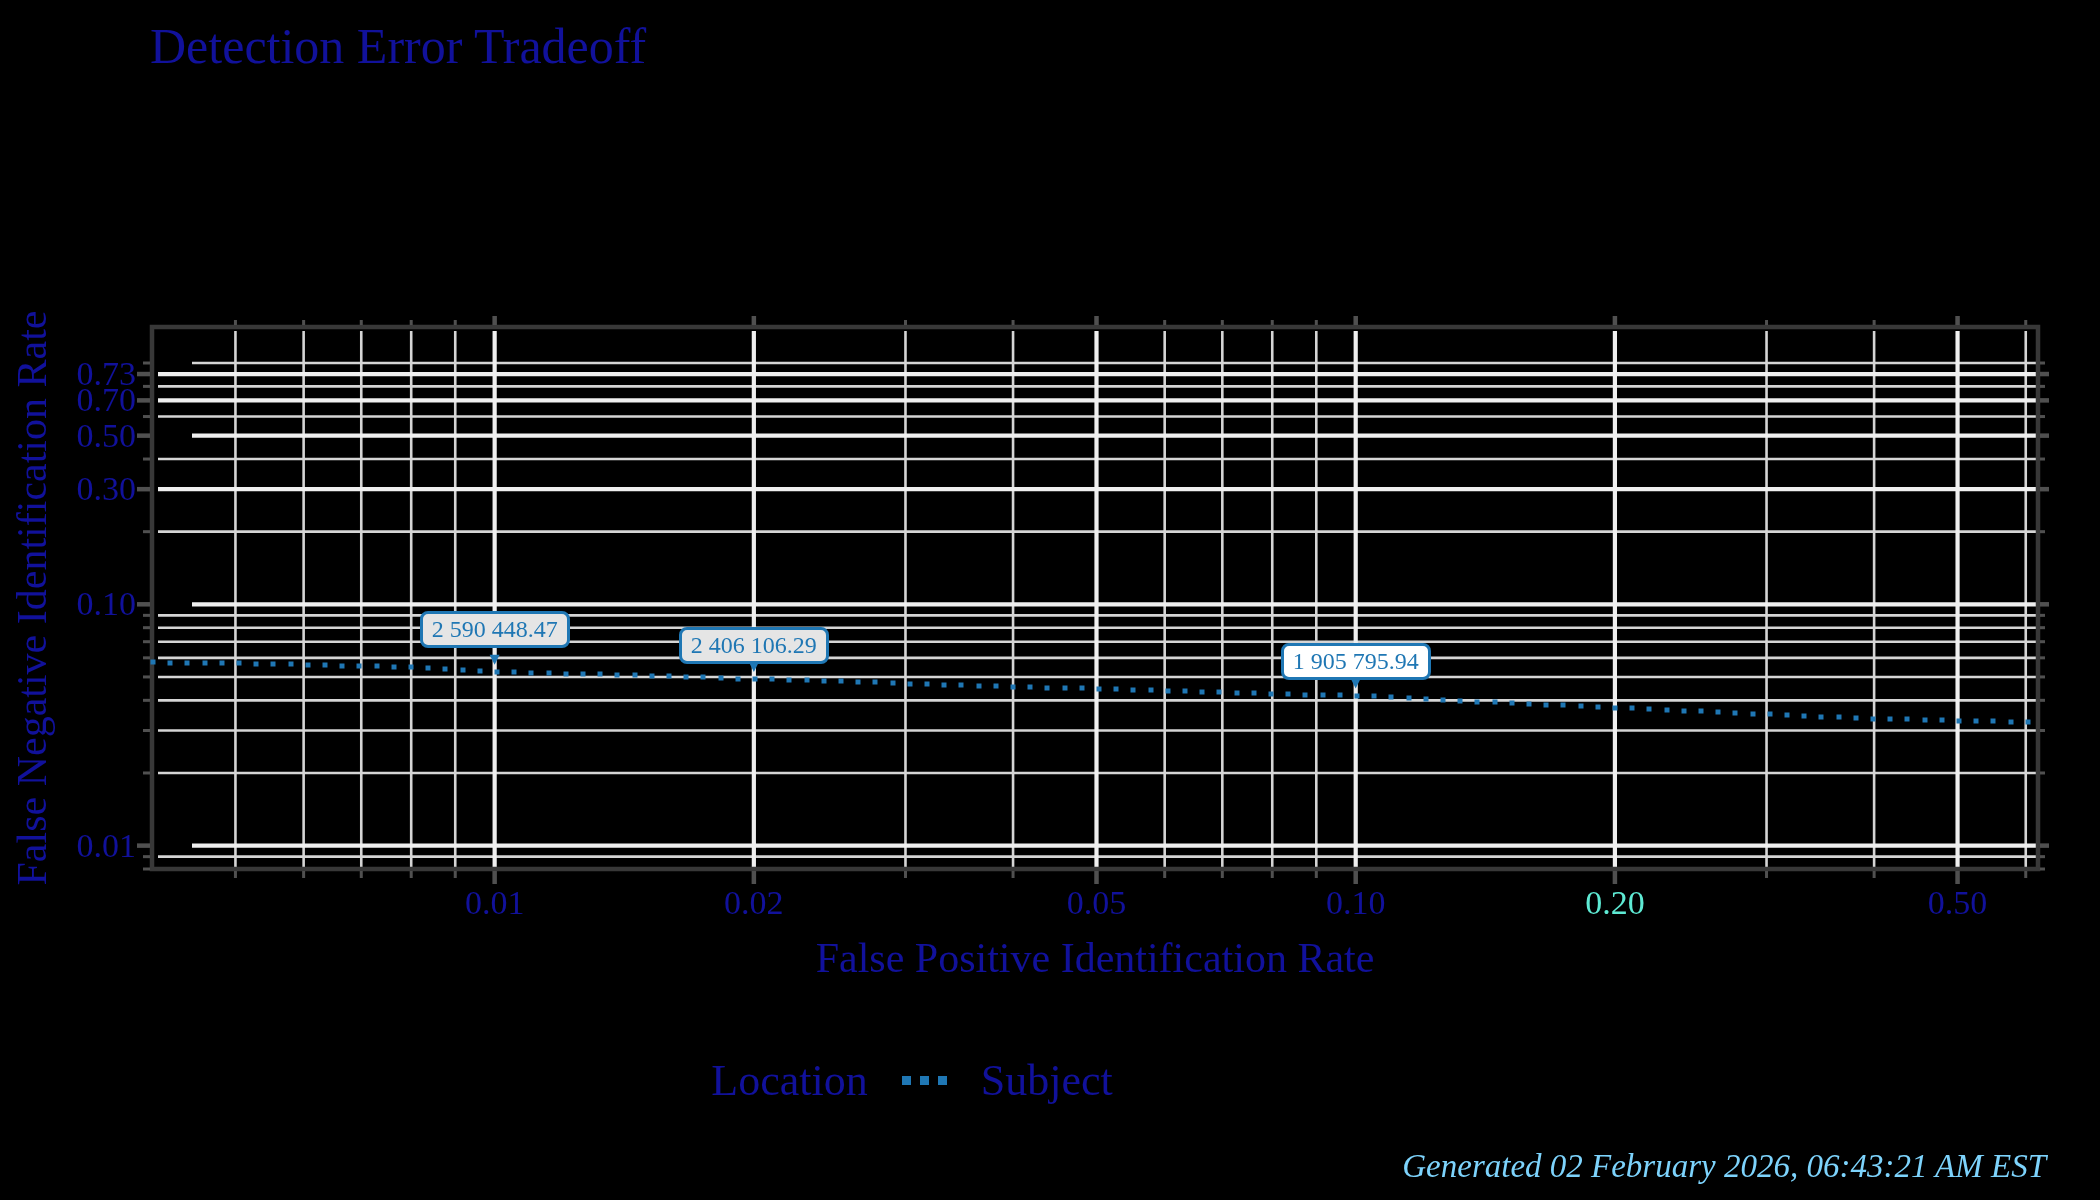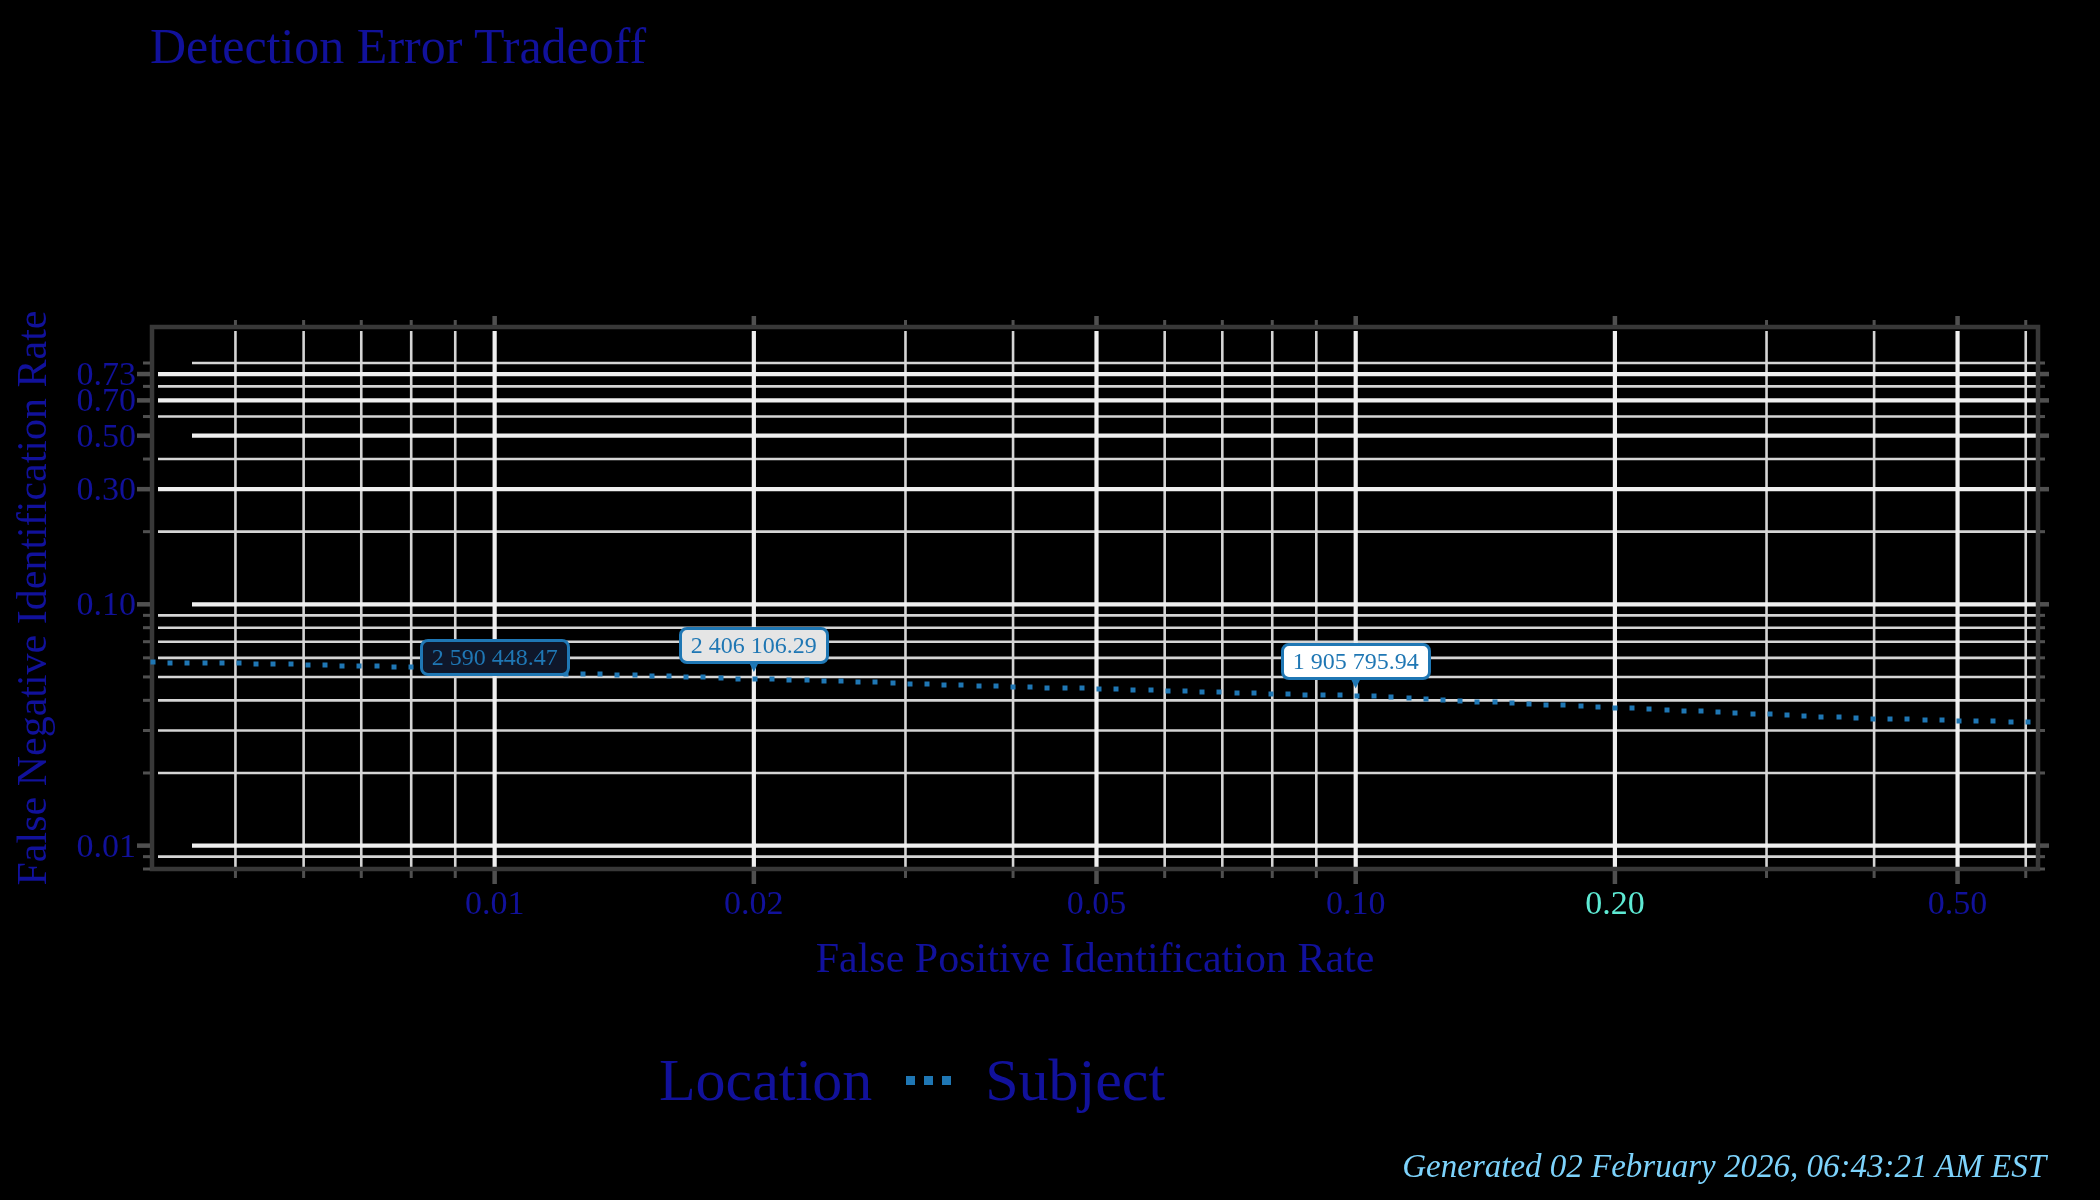--- a/index.html
+++ b/index.html
@@ -29,21 +29,21 @@
     text-align:center;font-size:42px;white-space:nowrap;
   }
   #y-axis-title{
     left:32px;top:598px;
     transform:translate(-50%,-50%) rotate(-90deg);
     font-size:42px;white-space:nowrap;
   }
   #legend{
     left:0;top:1050px;width:1824px;height:60px;
     display:flex;justify-content:center;align-items:center;gap:34px;
-    font-size:60px;
+    font-size:44px;
   }
   #legend-marker{display:flex;gap:9px;align-items:center;}
   .legend-dot{width:9px;height:9px;display:inline-block;}
   #footer-timestamp{
     right:54px;top:1148px;
     font-size:33px;font-style:italic;white-space:nowrap;
   }
   .annotation-bubble{
     position:absolute;
     transform:translateX(-50%);
@@ -338,16 +338,16 @@
     <span class="legend-dot" style="background: rgb(31, 119, 180);"></span>
     <span class="legend-dot" style="background: rgb(31, 119, 180);"></span>
     <span class="legend-dot" style="background: rgb(31, 119, 180);"></span>
   </span>
   <span id="legend-series">Subject</span>
 </div>
 
 <div class="abs" id="footer-timestamp" style="color: #7dd3fc;">Generated 02 February 2026, 06:43:21 AM EST</div>
 
 <div id="annotations">
-    <div class="annotation-bubble" style="left: 494.649px; top: 639px; color: rgb(31, 119, 180); border-color: rgb(31, 119, 180); background: #0f172a;">2 590 448.47</div>
+    <div class="annotation-bubble" style="left: 494.649px; top: 611px; color: rgb(31, 119, 180); border-color: rgb(31, 119, 180); background: #e5e5e5;">2 590 448.47</div>
     <div class="annotation-bubble" style="left: 753.853px; top: 627.068px; color: rgb(31, 119, 180); border-color: rgb(31, 119, 180); background: #e5e5e5;">2 406 106.29</div>
     <div class="annotation-bubble" style="left: 1355.71px; top: 643.472px; color: rgb(31, 119, 180); border-color: rgb(31, 119, 180); background: rgb(255, 255, 255);">1 905 795.94</div>
   </div>
 
 </body></html>

